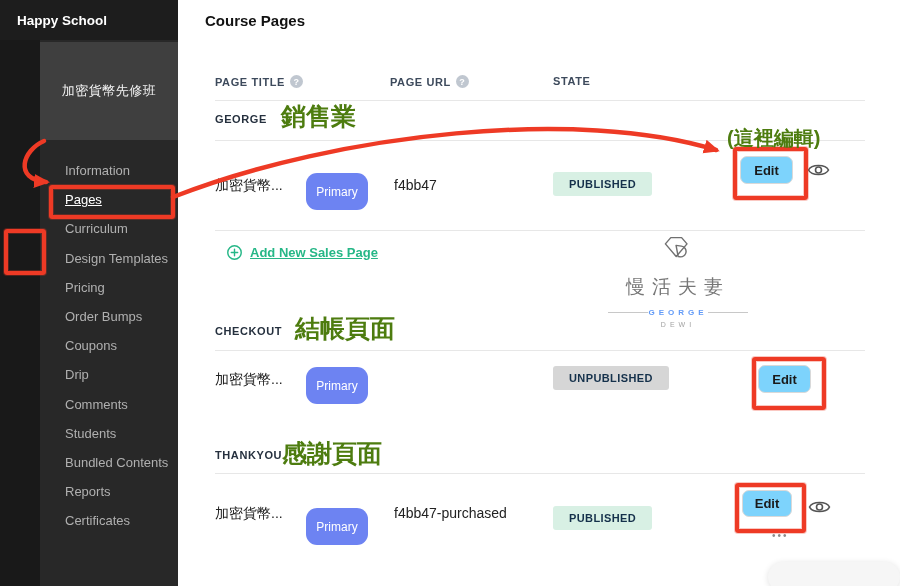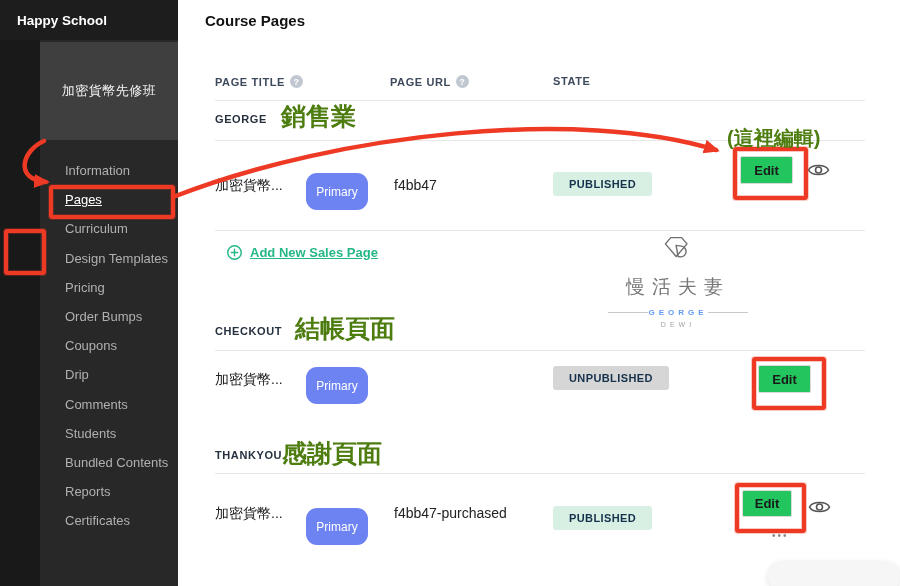--- a/index.html
+++ b/index.html
@@ -32,22 +32,22 @@
   .hr{position:absolute;left:215px;width:650px;height:1px;background:#e7e7e7;}
   .section-label{position:absolute;left:215px;font-size:11px;font-weight:bold;color:#25303e;letter-spacing:.6px;}
   .row-title{position:absolute;font-size:14px;color:#222;}
   .pill{position:absolute;width:62px;height:37px;border-radius:11px;background:#6d83f2;color:#fff;
         font-size:12px;display:flex;align-items:center;justify-content:center;}
   .url-text{position:absolute;font-size:14px;color:#222;}
   .state-badge{position:absolute;left:553px;padding:6px 16px;font-size:11px;font-weight:bold;
                letter-spacing:.4px;border-radius:3px;}
   .state-badge.published{background:#d8f0e4;color:#15314b;}
   .state-badge.unpublished{background:#d6d6d6;color:#15314b;}
-  .edit-btn{position:absolute;width:53px;height:28px;background:#22c55e;border:1px solid #d9d9d9;
-            border-radius:2px;font-size:13px;font-weight:bold;color:#1a1a1a;
+  .edit-btn{position:absolute;width:53px;height:28px;background:#7dd3fc;border:1px solid #d9d9d9;
+            border-radius:7px;font-size:13px;font-weight:bold;color:#1a1a1a;
             display:flex;align-items:center;justify-content:center;z-index:20;
             font-family:"Liberation Sans","DejaVu Sans",sans-serif;}
   .eye{position:absolute;width:25px;height:22px;color:#555;z-index:20;}
   .eye svg{width:25px;height:22px;display:block;}
   .more-dots{position:absolute;color:#8a8a8a;font-size:10px;letter-spacing:2px;z-index:20;}
   .add-link-wrap{position:absolute;left:226px;top:244px;display:flex;align-items:center;gap:7px;z-index:20;}
   .plus-icon{width:17px;height:17px;color:#26b787;}
   .plus-icon svg{width:17px;height:17px;display:block;}
   .add-link{font-size:13px;font-weight:bold;color:#26b787;text-decoration:underline;cursor:pointer;}
 

